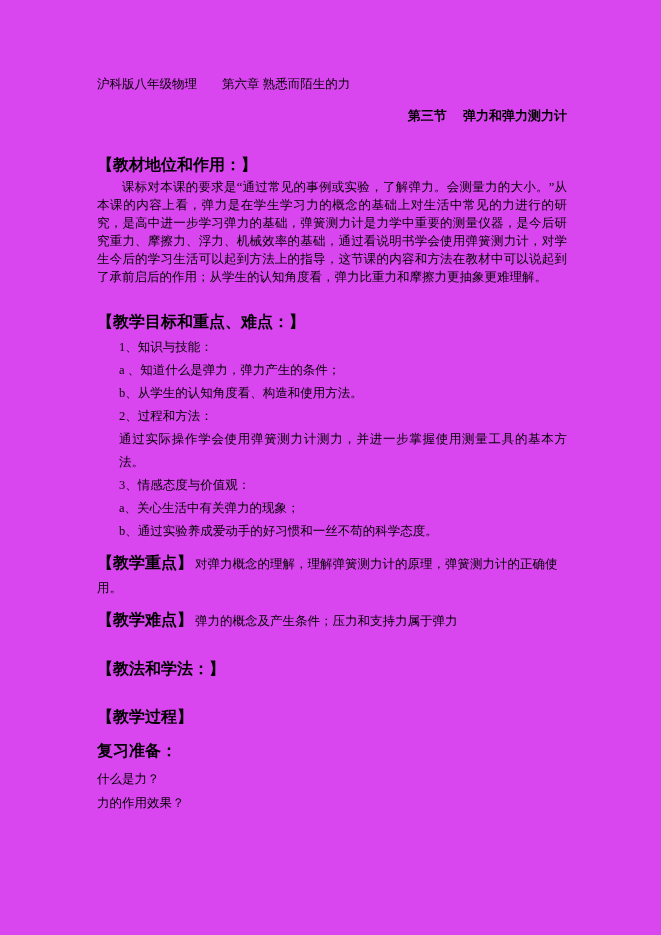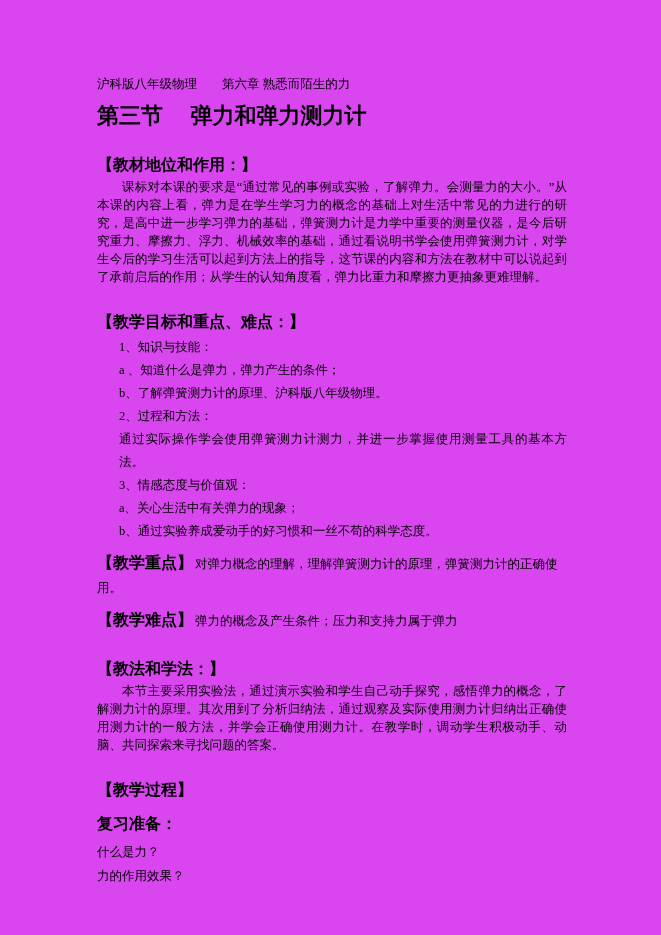--- a/index.html
+++ b/index.html
@@ -21,24 +21,24 @@
     padding: 76px 94px 40px 97px;
     background: #d946ef;
   }
   .doc-header {
     font-size: 12.5px;
     line-height: 17px;
     white-space: pre;
   }
   .doc-title {
     margin: 9px 0 0 0;
-    font-size: 22px;
+    font-size: 13px;
     line-height: 27px;
     font-weight: bold;
-    text-align: left;
+    text-align: right;
     white-space: pre;
   }
   .sec-heading {
     margin: 23px 0 0 0;
     font-size: 16px;
     line-height: 25px;
     font-weight: bold;
   }
   .para {
     margin: 1px 0 0 0;
@@ -88,39 +88,38 @@
 
   <h1 class="doc-title">第三节　 弹力和弹力测力计</h1>
 
   <h2 class="sec-heading">【教材地位和作用：】</h2>
   <p class="para indent">课标对本课的要求是“通过常见的事例或实验，了解弹力。会测量力的大小。”从本课的内容上看，弹力是在学生学习力的概念的基础上对生活中常见的力进行的研究，是高中进一步学习弹力的基础，弹簧测力计是力学中重要的测量仪器，是今后研究重力、摩擦力、浮力、机械效率的基础，通过看说明书学会使用弹簧测力计，对学生今后的学习生活可以起到方法上的指导，这节课的内容和方法在教材中可以说起到了承前启后的作用；从学生的认知角度看，弹力比重力和摩擦力更抽象更难理解。</p>
 
   <h2 class="sec-heading">【教学目标和重点、难点：】</h2>
   <div class="list-block">
     <div class="list-line">1、知识与技能：</div>
     <div class="list-line">a 、知道什么是弹力，弹力产生的条件；</div>
-    <div class="list-line">b、了解弹簧测力计的原理、沪科版八年级物理。</div>
+    <div class="list-line">b、从学生的认知角度看、构造和使用方法。</div>
     <div class="list-line">2、过程和方法：</div>
     <div class="list-line">通过实际操作学会使用弹簧测力计测力，并进一步掌握使用测量工具的基本方法。</div>
     <div class="list-line">3、情感态度与价值观：</div>
     <div class="list-line">a、关心生活中有关弹力的现象；</div>
     <div class="list-line">b、通过实验养成爱动手的好习惯和一丝不苟的科学态度。</div>
   </div>
 
   <p class="inline-sec">
     <span class="bracket-head">【教学重点】</span><span>对弹力概念的理解，理解弹簧测力计的原理，弹簧测力计的正确使用。</span>
   </p>
 
   <p class="inline-sec">
     <span class="bracket-head">【教学难点】</span><span>弹力的概念及产生条件；压力和支持力属于弹力</span>
   </p>
 
 
   <h2 class="sec-heading">【教法和学法：】</h2>
-  <p class="para indent">本节主要采用实验法，通过演示实验和学生自己动手探究，感悟弹力的概念，了解测力计的原理。其次用到了分析归纳法，通过观察及实际使用测力计归纳出正确使用测力计的一般方法，并学会正确使用测力计。在教学时，调动学生积极动手、动脑、共同探索来寻找问题的答案。</p>
 
   <h2 class="sec-heading">【教学过程】</h2>
 
   <div class="review-heading">复习准备：</div>
 
   <div class="questions">
     <div class="question-line">什么是力？</div>
     <div class="question-line">力的作用效果？</div>
 
   </div>

